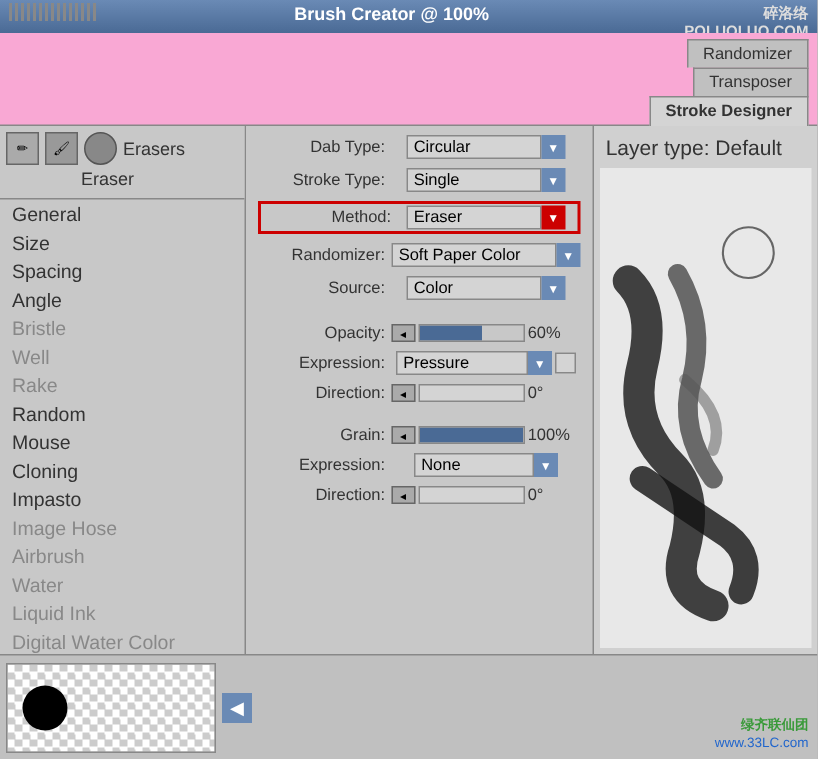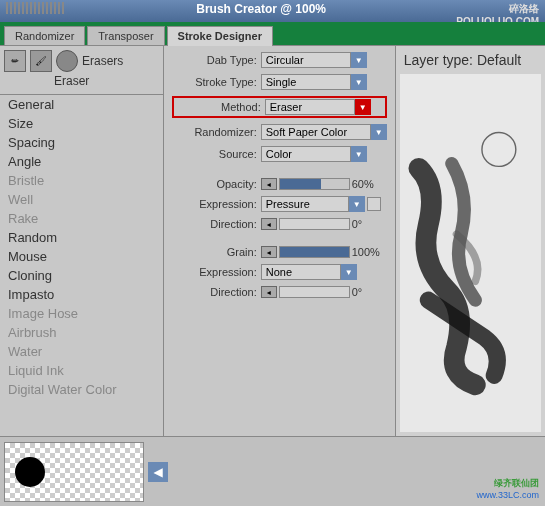--- a/index.html
+++ b/index.html
@@ -43,23 +43,24 @@
       display: flex;
       flex-direction: column;
       height: calc(506px - 22px);
       background: #c0c0c0;
     }
 
     
     .tabs-row {
       display: flex;
       align-items: flex-end;
-      background: #15803d;
+      background: #f9a8d4;
       padding: 4px 4px 0 4px;
       border-bottom: 1px solid #888;
+      flex-direction: column;
     }
     .tab {
       padding: 3px 10px;
       background: #c0c0c0;
       border: 1px solid #888;
       border-bottom: none;
       cursor: pointer;
       font-size: 11px;
       margin-right: 2px;
       color: #333;
@@ -152,20 +153,21 @@
       text-align: right;
       color: #333;
       font-size: 11px;
       flex-shrink: 0;
     }
     .setting-value {
       display: flex;
       align-items: center;
       gap: 2px;
       flex: 1;
+      justify-content: center;
     }
     .dropdown-arrow {
       width: 16px; height: 16px;
       background: #6a8ab5;
       display: flex; align-items: center; justify-content: center;
       color: white;
       font-size: 8px;
       flex-shrink: 0;
     }
     .dropdown-container {

